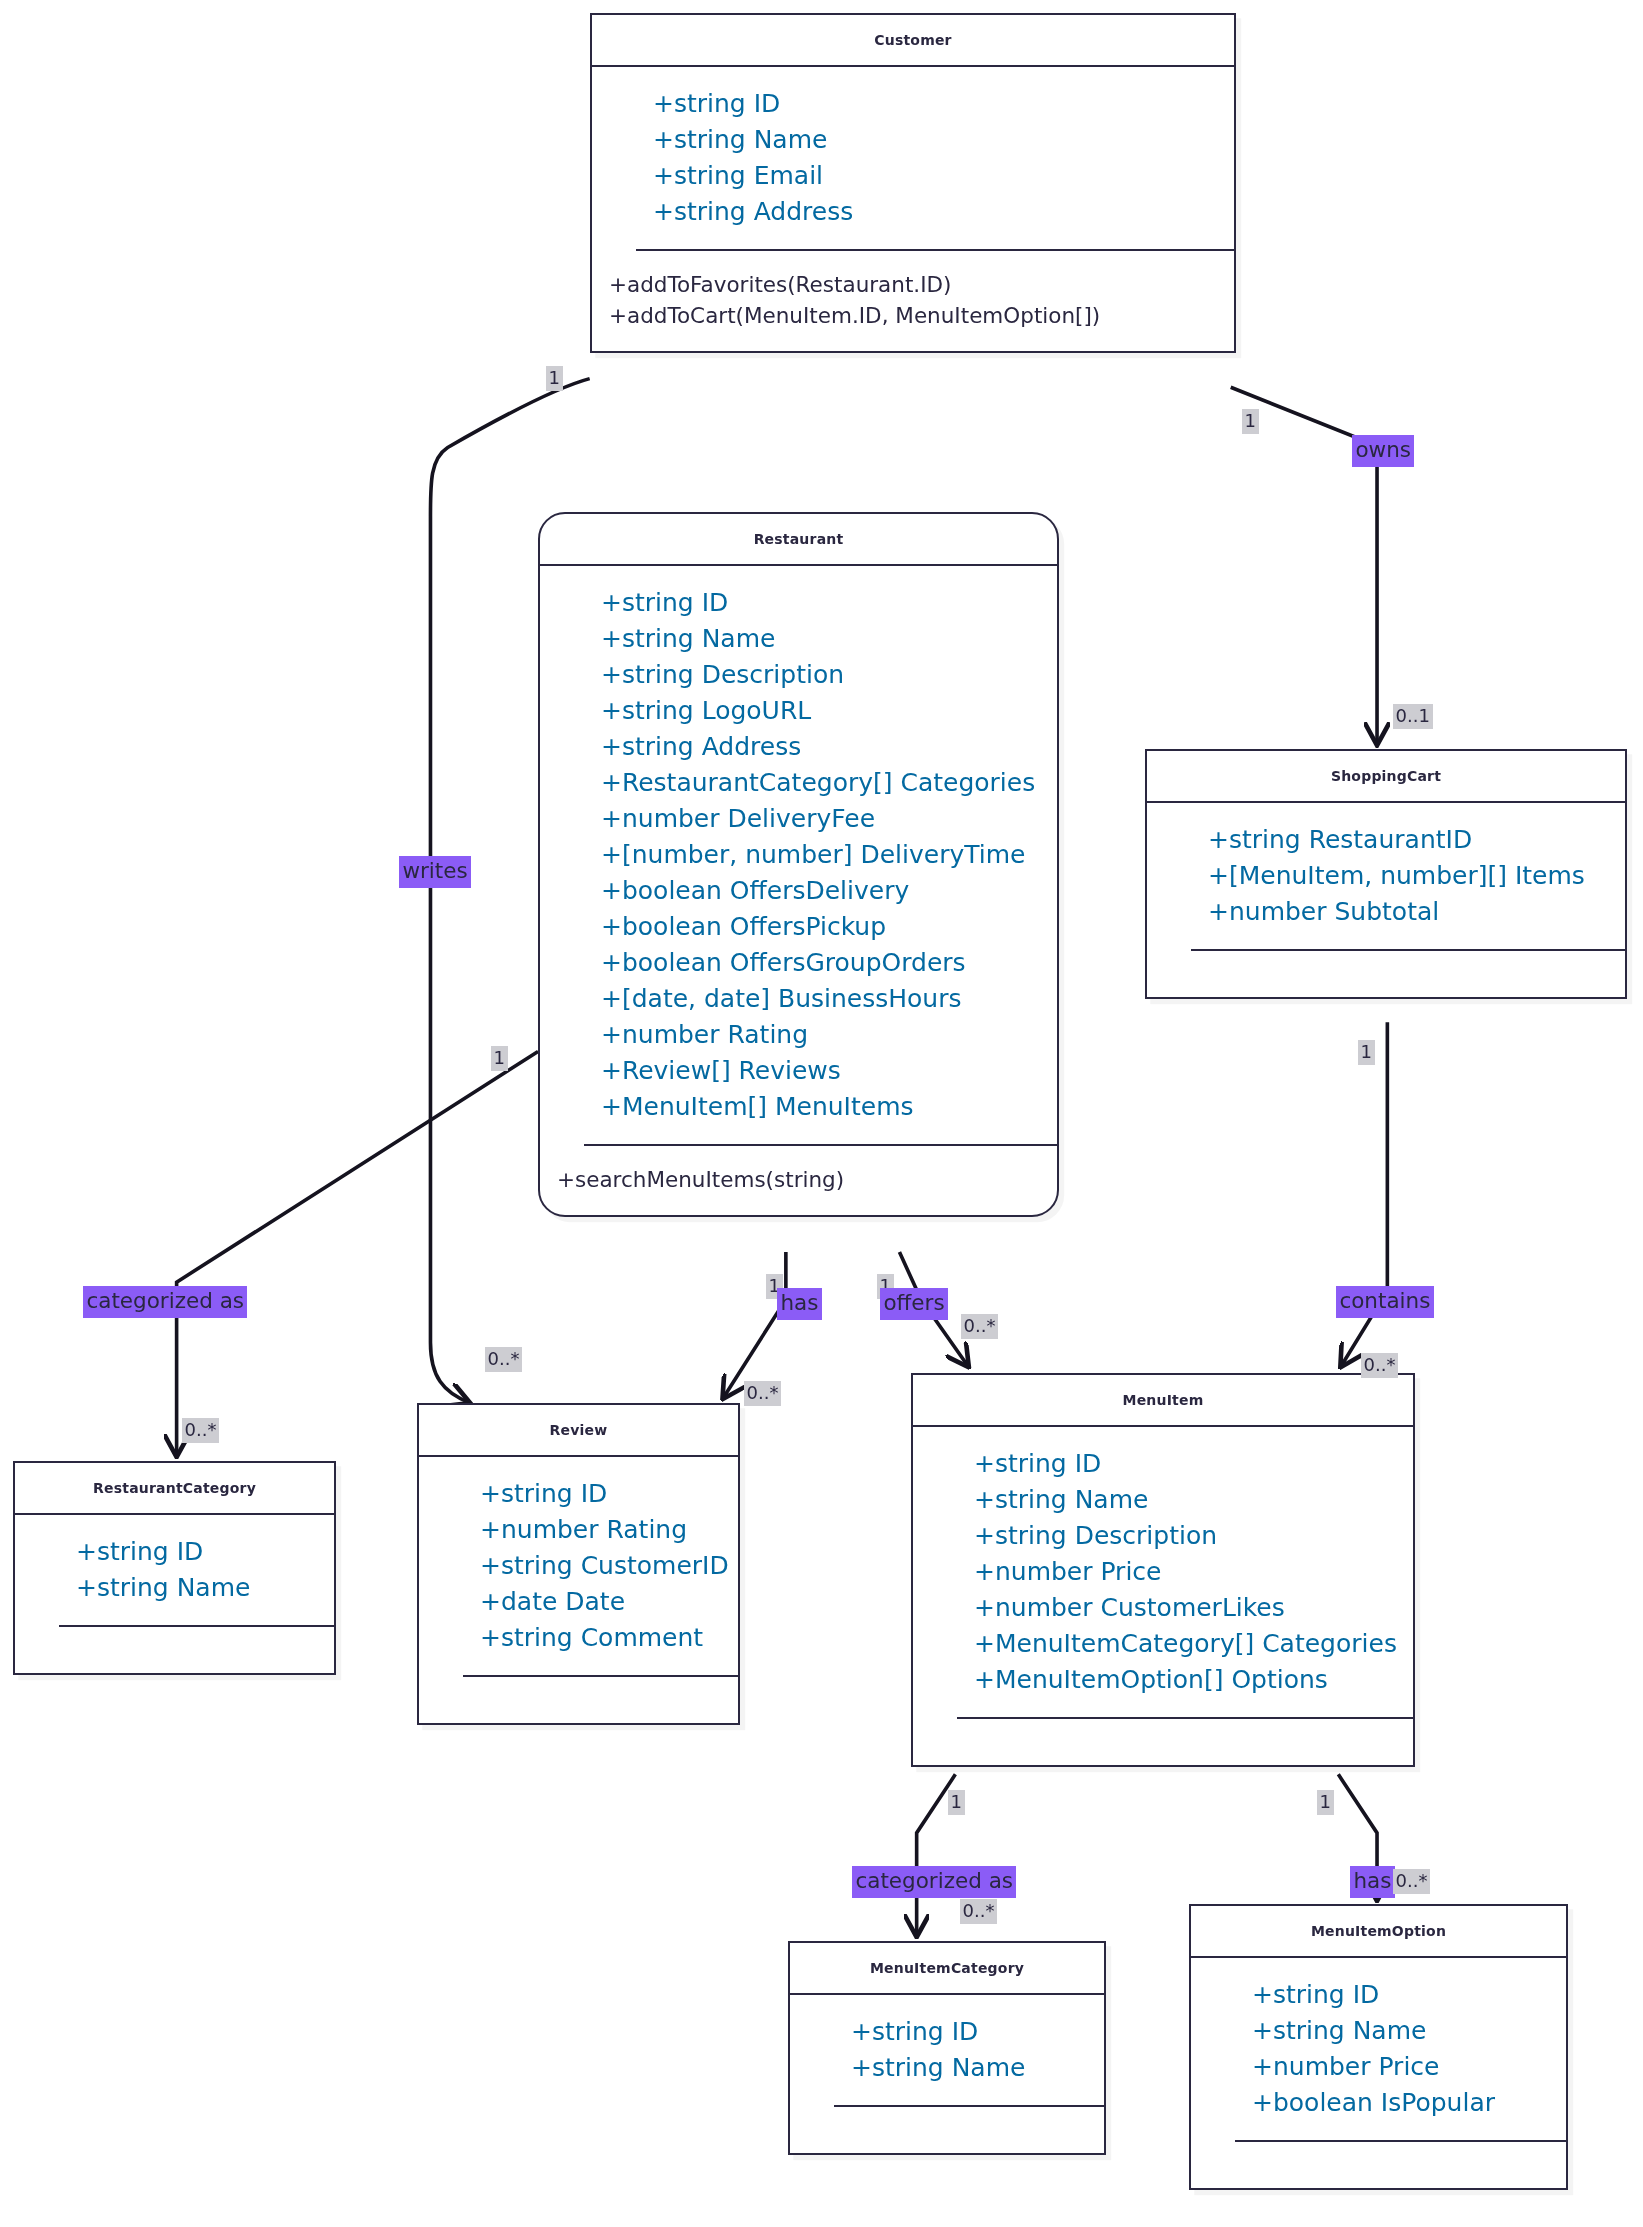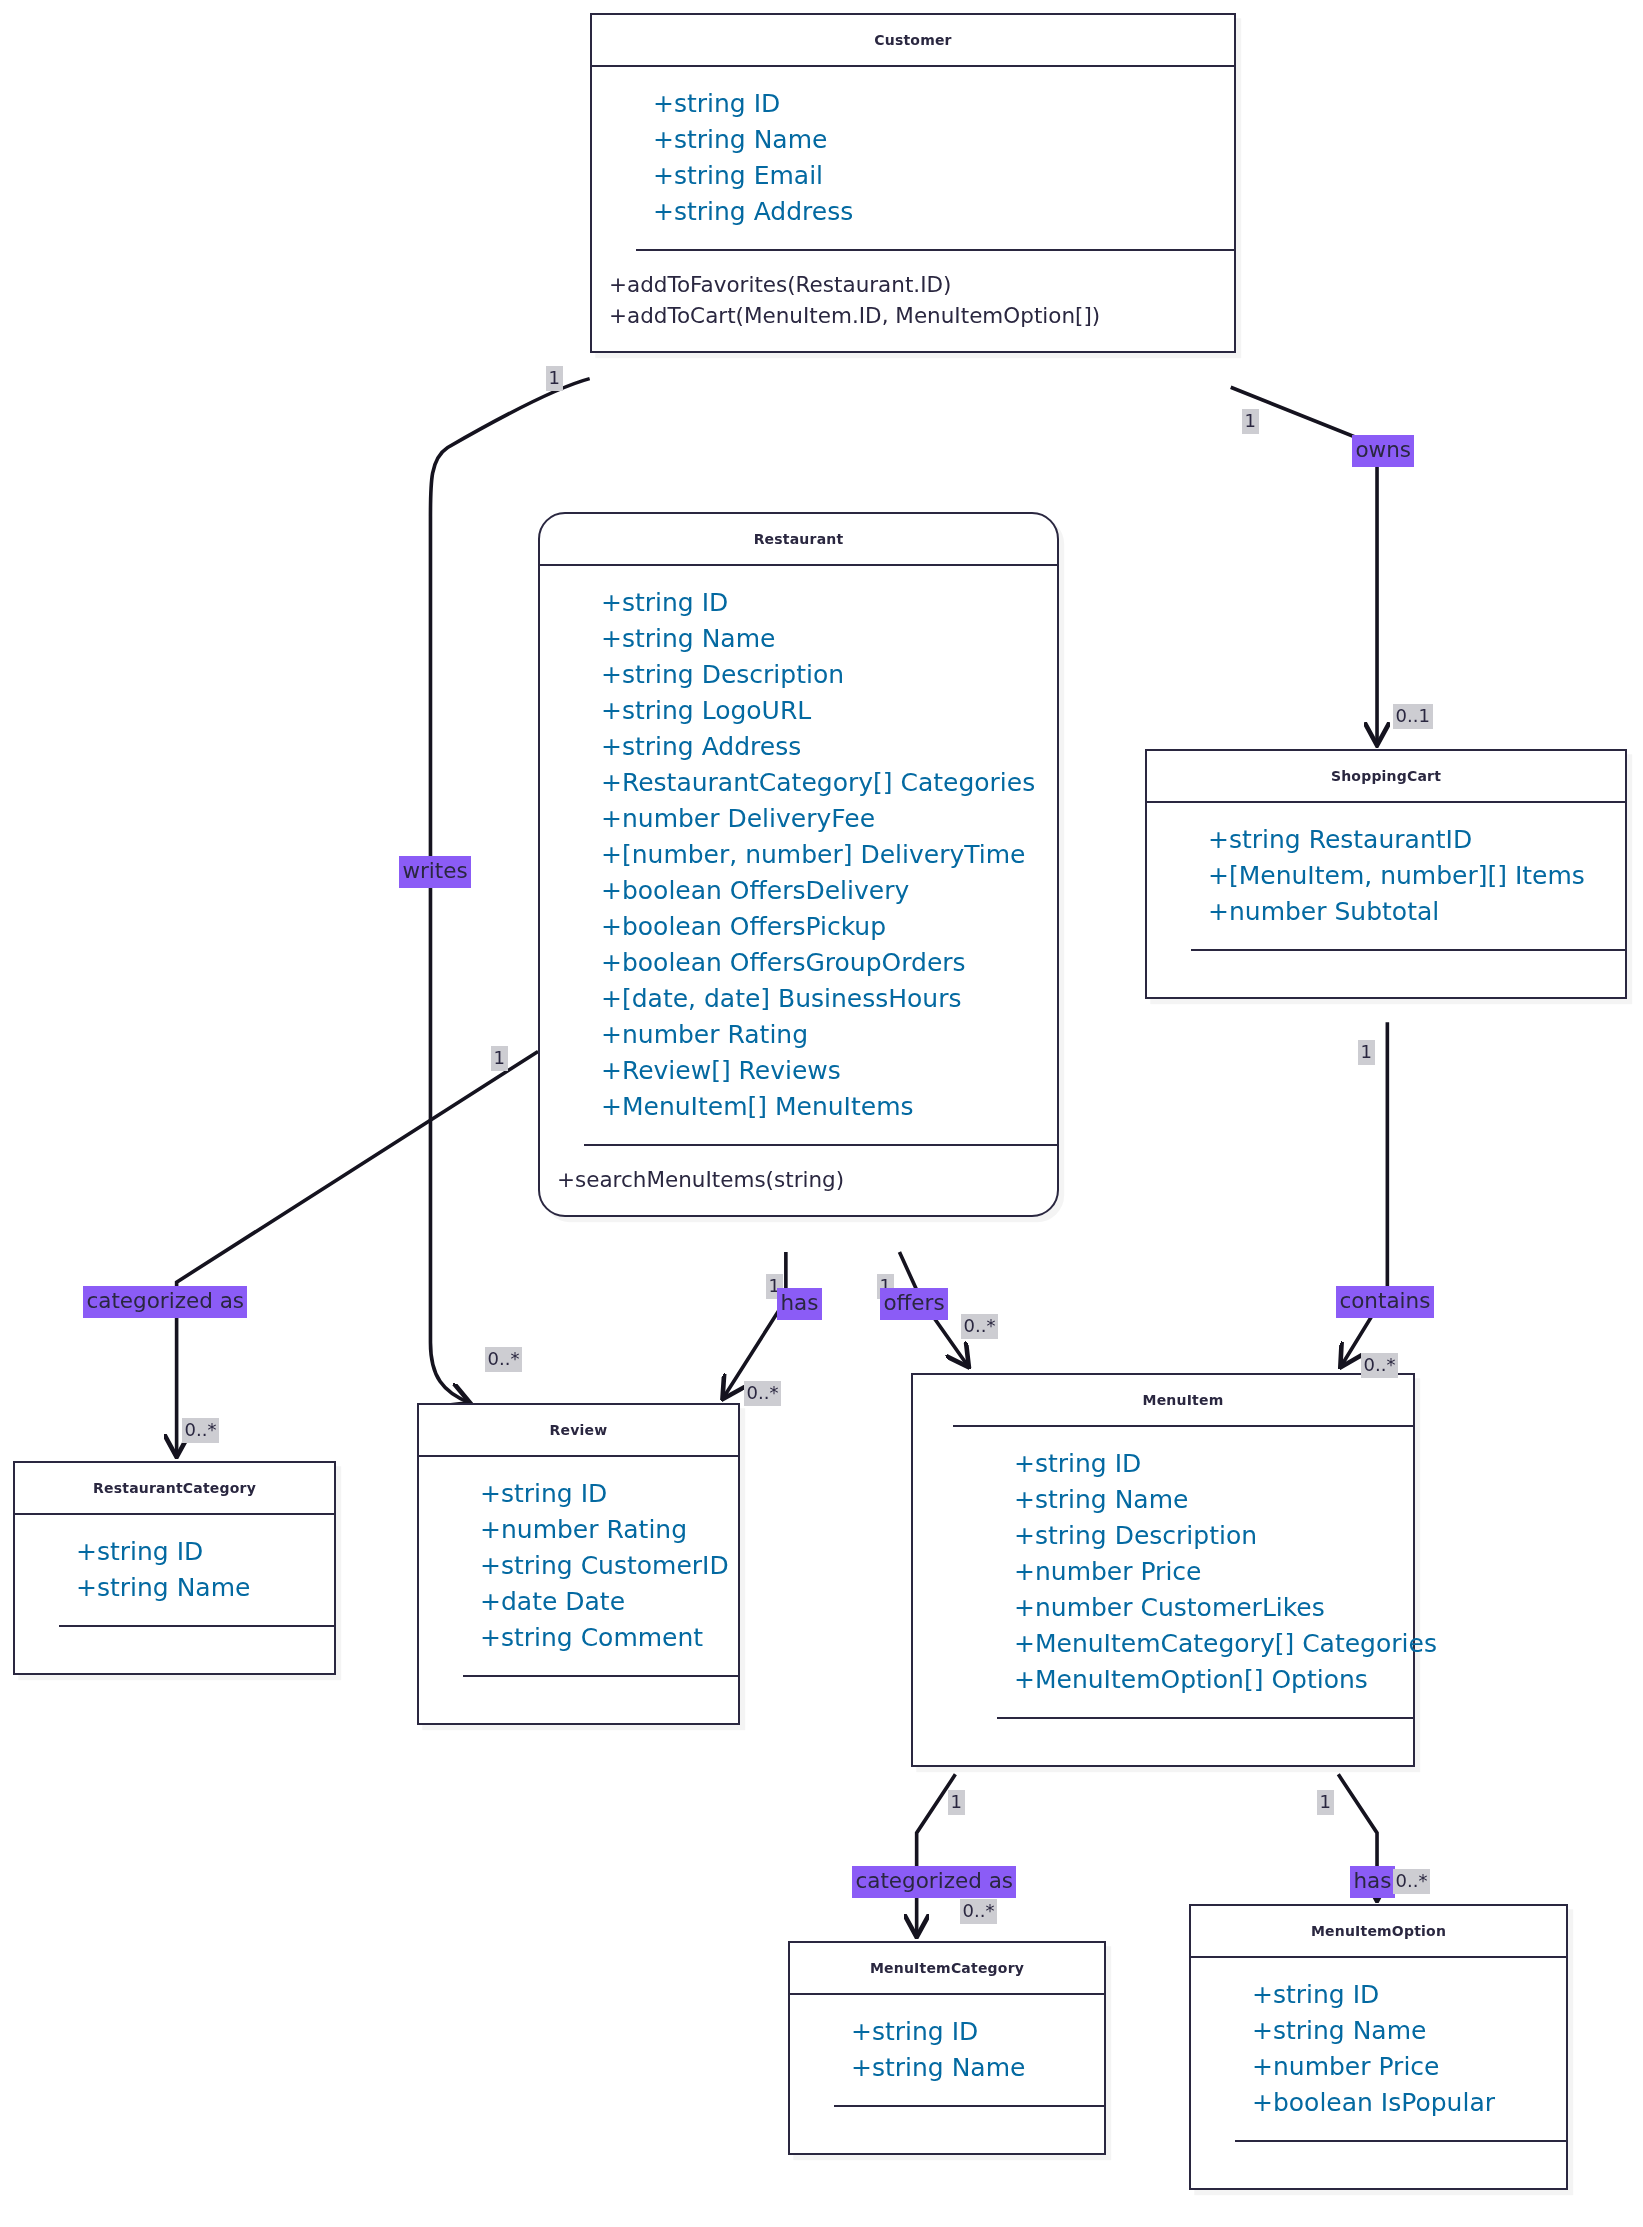--- a/index.html
+++ b/index.html
@@ -168,21 +168,21 @@
     <div class="uml-attrs">
       <span class="attr-line">+string ID</span>
       <span class="attr-line">+number Rating</span>
       <span class="attr-line">+string CustomerID</span>
       <span class="attr-line">+date Date</span>
       <span class="attr-line">+string Comment</span>
     </div>
     <div class="uml-methods empty"></div>
   </div>
 
-  <div class="umlbox" style="left:911px; top:1373px; width:504px;padding-left:40px;">
+  <div class="umlbox" style="left:911px; top:1373px; width:504px;">
     <div class="uml-title">MenuItem</div>
     <div class="uml-attrs">
       <span class="attr-line">+string ID</span>
       <span class="attr-line">+string Name</span>
       <span class="attr-line">+string Description</span>
       <span class="attr-line">+number Price</span>
       <span class="attr-line">+number CustomerLikes</span>
       <span class="attr-line">+MenuItemCategory[] Categories</span>
       <span class="attr-line">+MenuItemOption[] Options</span>
     </div>

